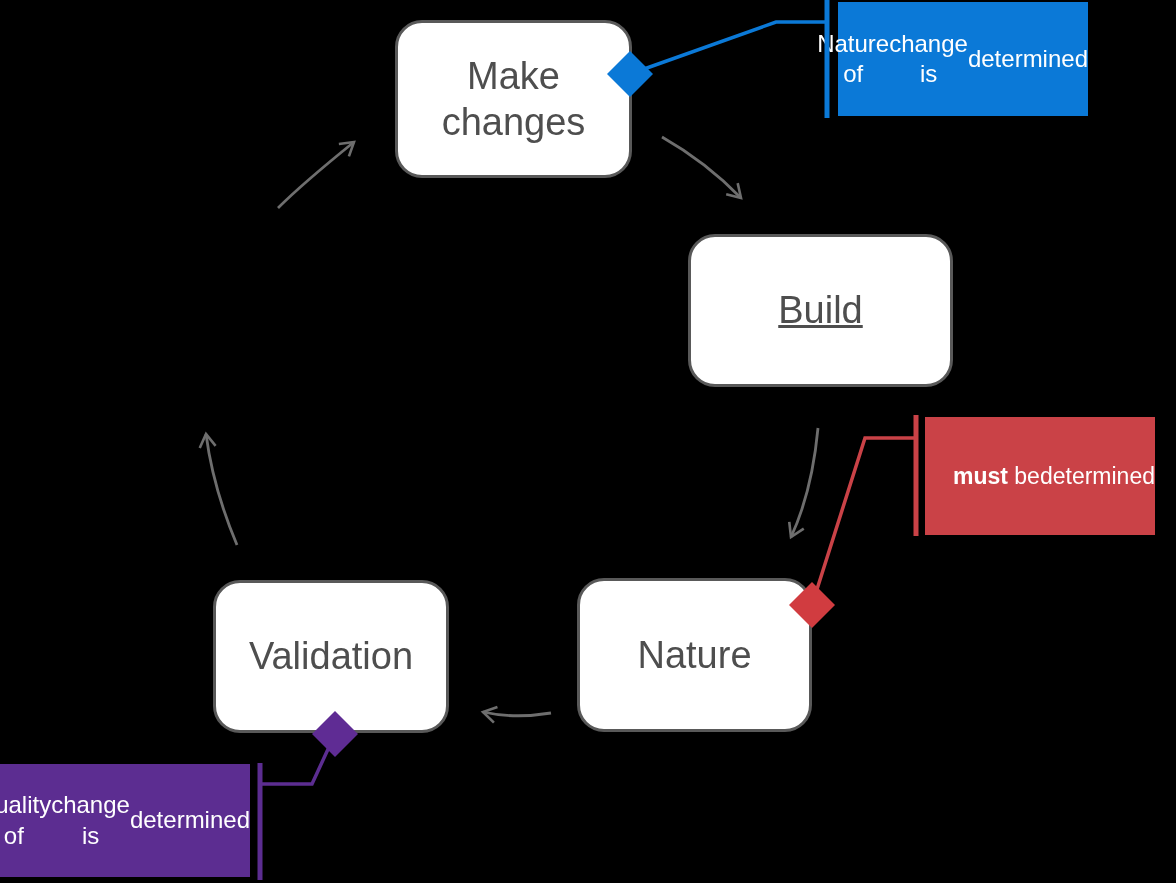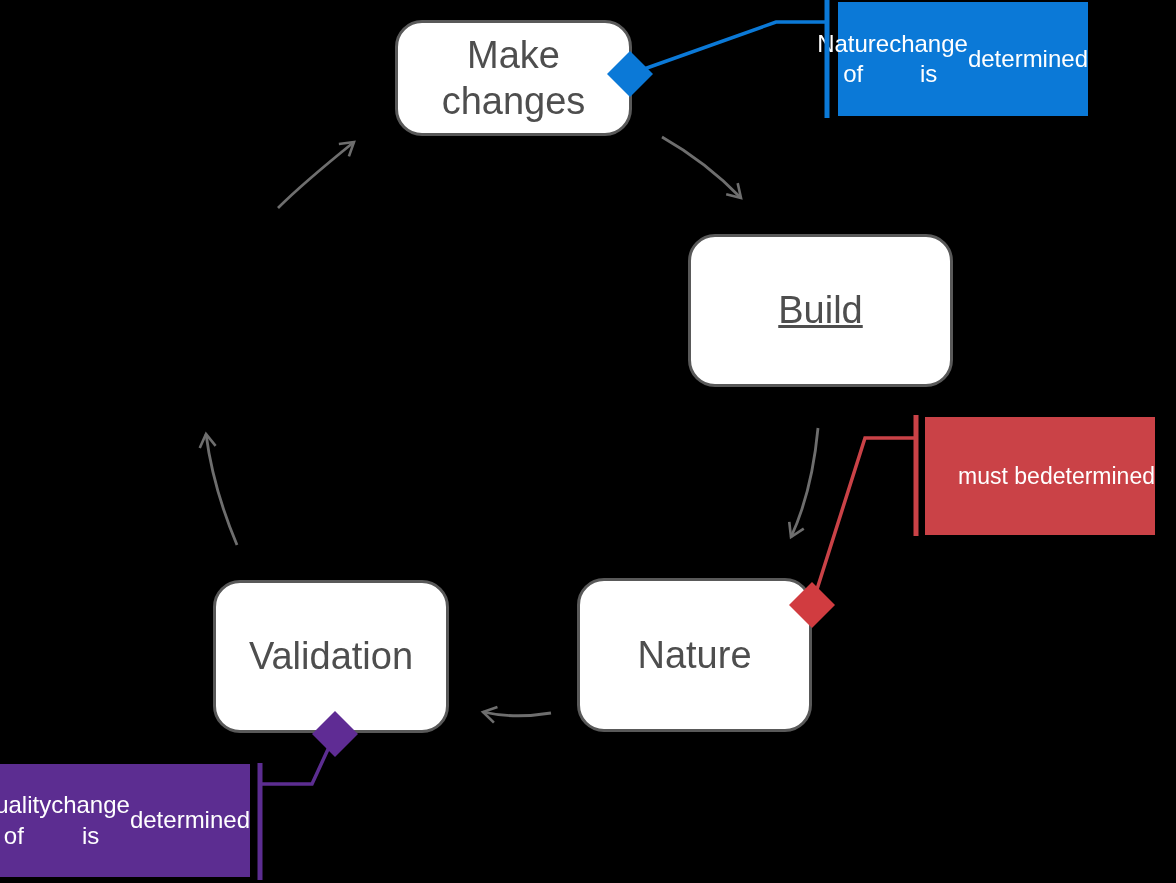--- a/index.html
+++ b/index.html
@@ -11,36 +11,36 @@
   .node{
     position:absolute;box-sizing:border-box;
     background:var(--node-bg,#fff);
     border:3px solid var(--node-border,#595959);
     border-radius:27px;
     display:flex;align-items:center;justify-content:center;
     color:var(--node-text,#4e4e4e);
     font-size:38px;line-height:1.22;text-align:center;
   }
   .node .lbl{max-width:92%;}
-  #node-make-changes{left:395px;top:20px;width:237px;height:116px;}
+  #node-make-changes{left:395px;top:20px;width:237px;height:158px;}
   #node-build{left:688px;top:234px;width:265px;height:153px;text-decoration:underline;}
   #node-release{left:103px;top:233px;width:235px;height:154px;}
   #node-package{left:577px;top:578px;width:235px;height:154px;}
   #node-validation{left:213px;top:580px;width:236px;height:153px;}
 
   .callout{
     position:absolute;box-sizing:border-box;
     color:var(--callout-text,#fff);
     display:flex;flex-direction:row;align-items:center;justify-content:flex-end;
     font-size:24px;line-height:1.26;text-align:center;
   }
   #callout-blue{left:838px;top:2px;width:250px;height:114px;background:var(--blue,#0b79d7);}
   #callout-red{left:925px;top:417px;width:230px;height:118px;background:var(--red,#ca4247);font-size:23px;}
   #callout-purple{left:0px;top:764px;width:250px;height:113px;background:var(--purple,#5c2d91);}
-  .callout b{font-weight:normal;}
+  .callout b{font-weight:bold;}
 
   #overlay{position:absolute;left:0;top:0;pointer-events:none;}
 </style>
 </head>
 <body>
 
 <div id="stage">
 
   <div class="node" id="node-make-changes">
     <div class="lbl">Make changes</div>

